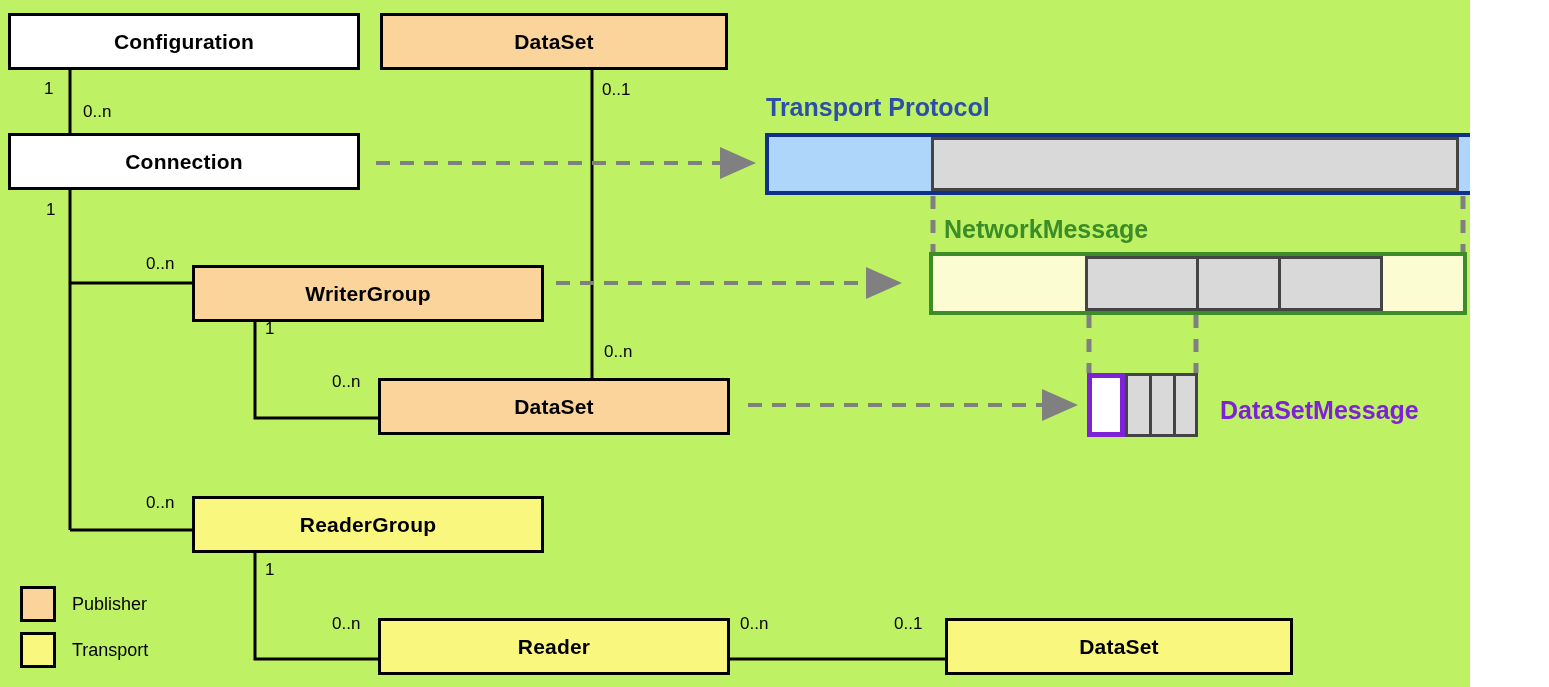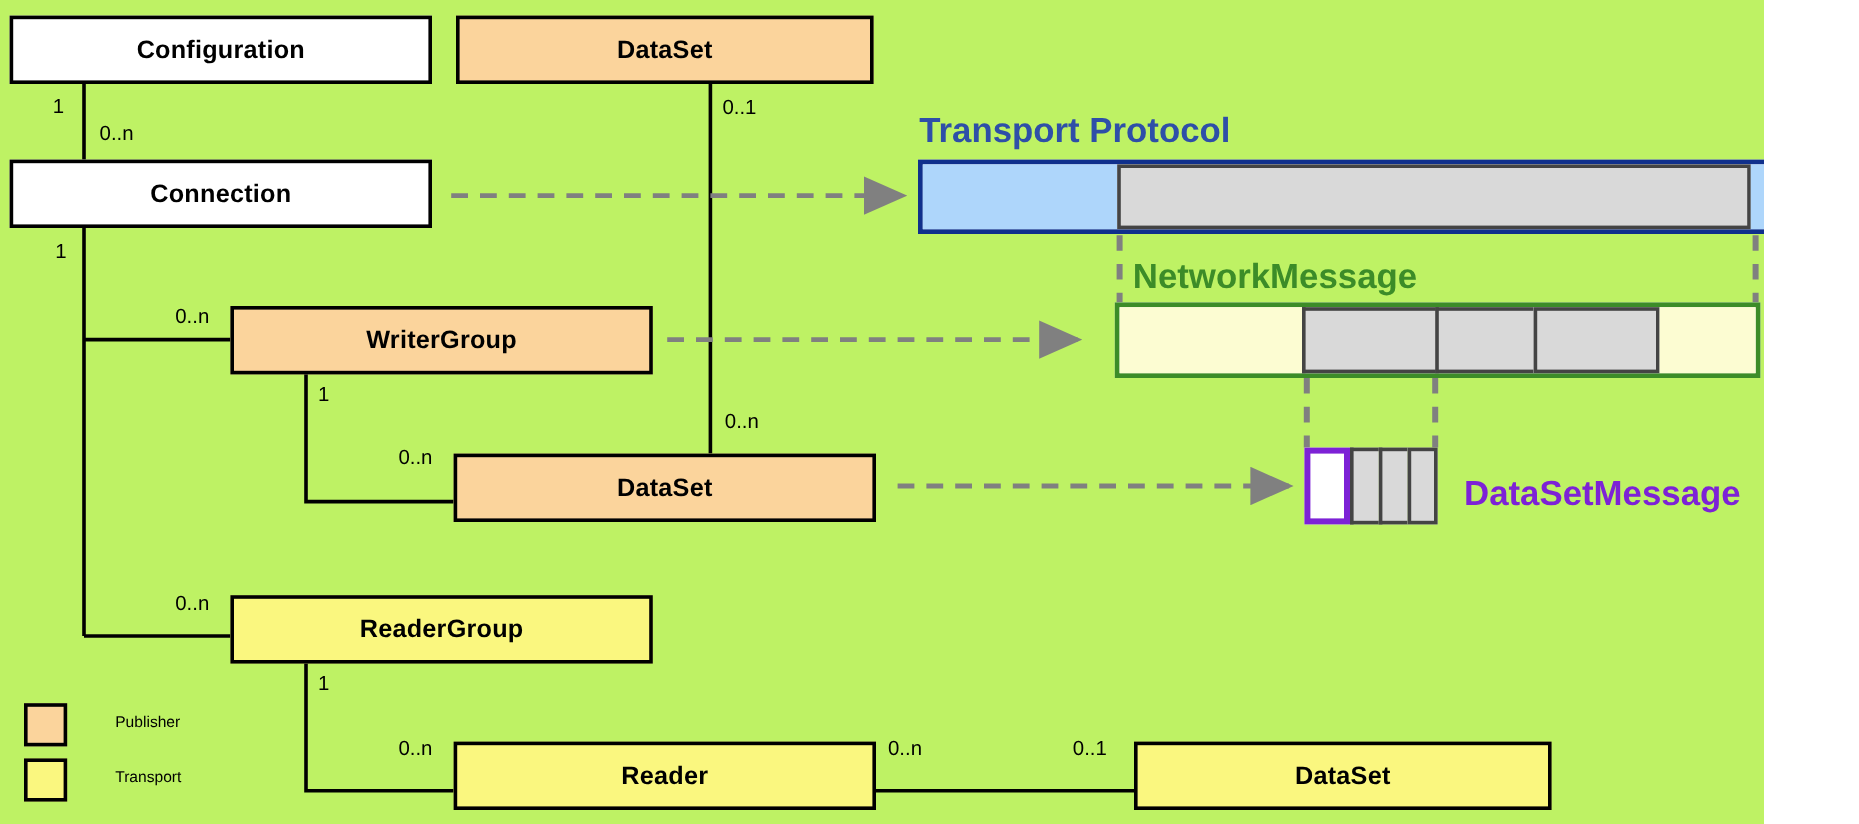--- a/index.html
+++ b/index.html
@@ -52,21 +52,21 @@
     color: #000000;
     font-weight: normal;
     white-space: nowrap;
     line-height: 1;
   }
 
   
   .section-title {
     position: absolute;
     font-weight: bold;
-    font-size: 29px;
+    font-size: 25px;
     white-space: nowrap;
     line-height: 1;
   }
 
   
   .bar {
     position: absolute;
     box-sizing: border-box;
     display: flex;
   }
@@ -125,25 +125,24 @@
   
   .legend-swatch {
     position: absolute;
     box-sizing: border-box;
     width: 36px;
     height: 36px;
     border: 3px solid #000000;
   }
   .legend-label {
     position: absolute;
-    font-size: 13px;
+    font-size: 18px;
     color: #000000;
     white-space: nowrap;
     line-height: 1;
-    margin-left: 24px;
   }
 </style>
 </head>
 <body>
 
 <div id="canvas">
 
   <svg id="wires" viewBox="0 0 1549 687" xmlns="http://www.w3.org/2000/svg">
     <defs>
       <marker id="grayArrow" markerWidth="9" markerHeight="8" refX="8" refY="4" orient="auto" markerUnits="strokeWidth">
@@ -185,21 +184,21 @@
   </div>
 
   <div class="uml-box fill-pub" style="left:380px; top:13px; width:348px; height:57px;">
     <span>DataSet</span>
   </div>
 
   <div class="uml-box fill-white" style="left:8px; top:133px; width:352px; height:57px;text-align:right;">
     <span>Connection</span>
   </div>
 
-  <div class="uml-box fill-pub" style="left:192px; top:255px; width:352px; height:57px;">
+  <div class="uml-box fill-pub" style="left:192px; top:265px; width:352px; height:57px;">
     <span>WriterGroup</span>
   </div>
 
   <div class="uml-box fill-pub" style="left:378px; top:378px; width:352px; height:57px;">
     <span>DataSet</span>
   </div>
 
   <div class="uml-box fill-sub" style="left:192px; top:496px; width:352px; height:57px;">
     <span>ReaderGroup</span>
   </div>

